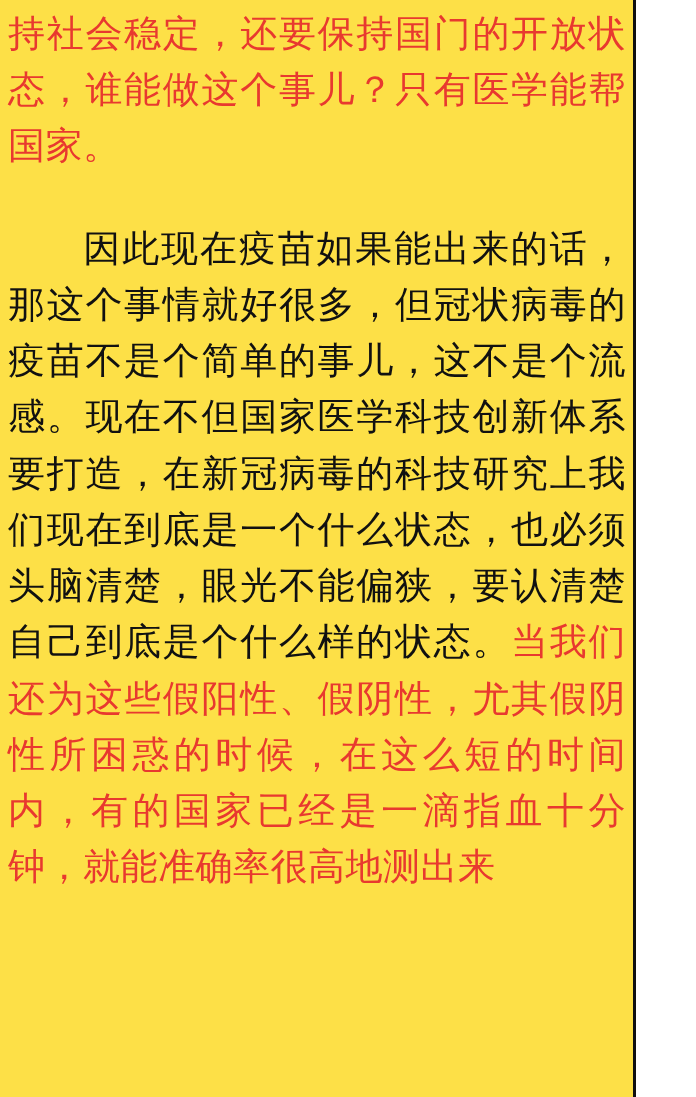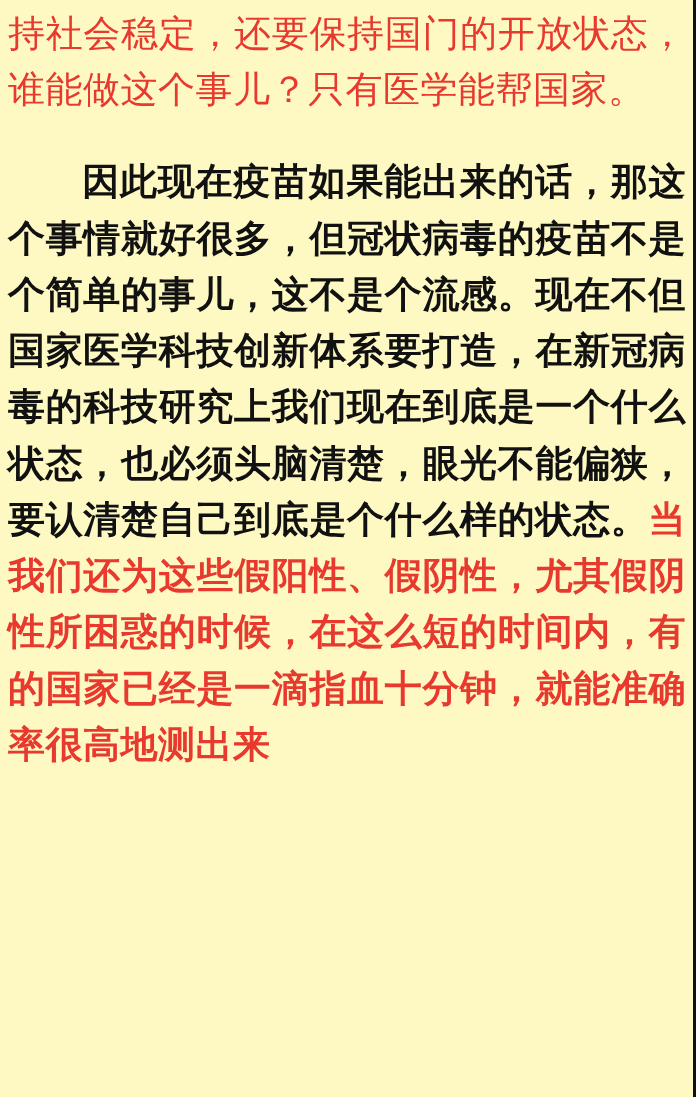--- a/index.html
+++ b/index.html
@@ -7,25 +7,25 @@
     padding: 0;
     background: #ffffff;
   }
   body {
     width: 696px;
     min-height: 1097px;
     font-family: "Liberation Sans", sans-serif;
   }
   .page {
     position: relative;
-    width: 696px;
+    width: 636px;
     min-height: 1097px;
     box-sizing: border-box;
     padding: 0 10px 0 8px;
-    background: #fef9c3;
+    background: #fde047;
     overflow: hidden;
   }
   .right-rule {
     position: absolute;
     top: 0;
     right: 0;
     width: 3px;
     height: 1097px;
     background: #111111;
   }
@@ -37,22 +37,21 @@
     text-justify: inter-ideograph;
     margin: 0;
     word-break: break-all;
   }
   .para-1 {
     color: #e8392f;
     padding-top: 6px;
   }
   .para-2 {
     color: #111111;
-    margin-top: 36px;
-    font-weight: bold;
+    margin-top: 46px;
   }
   .indent {
     display: inline-block;
     width: 74px;
   }
   .red {
     color: #e8392f;
   }
   .black {
     color: #111111;

